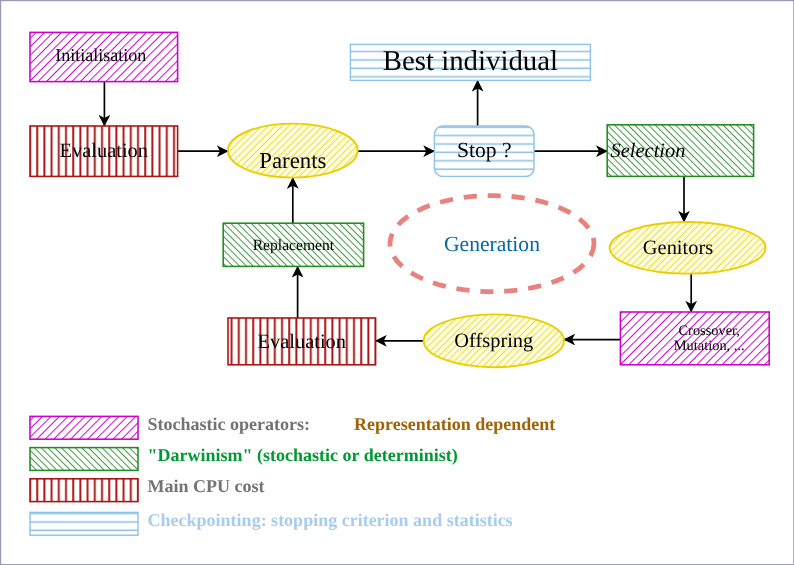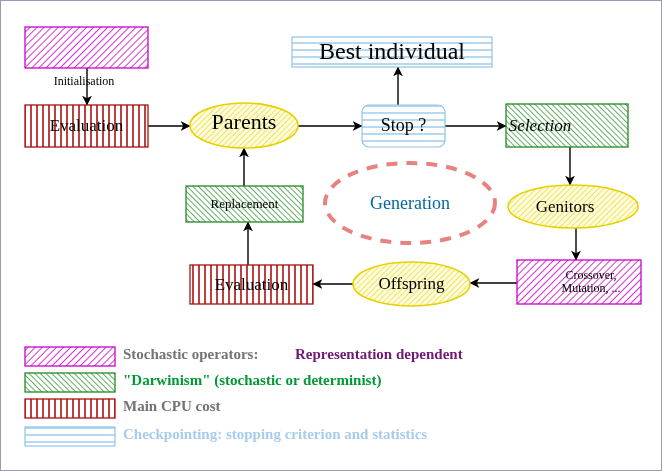--- a/index.html
+++ b/index.html
@@ -111,34 +111,34 @@
     <g id="legend-swatches">
         <rect x="25" y="347" width="90" height="19" fill="url(#pat-magenta-diag)" stroke="#CC00CC" stroke-width="1.3"></rect>
         <rect x="25" y="373" width="90" height="19" fill="url(#pat-green-diag)" stroke="#228B22" stroke-width="1.3"></rect>
         <rect x="25" y="399" width="90" height="19" fill="url(#pat-red-vert)" stroke="#AA1111" stroke-width="1.3"></rect>
         <rect x="25" y="427" width="90" height="19" fill="url(#pat-blue-horiz)" stroke="#8FC3E8" stroke-width="1.2"></rect>
       </g>
     <rect x="0.5" y="0.5" width="661" height="470" fill="none" stroke="#9999BB" stroke-width="1"></rect>
   </svg>
 
   <div id="labels-layer">
-      <div class="node-label" style="left: 25px; top: 27px; width: 118px; height: 41px; font-size: 12px; margin-top: 34px;">Initialisation</div>
+      <div class="node-label" style="left: 25px; top: 27px; width: 118px; height: 41px; font-size: 15px;">Initialisation</div>
       <div class="node-label" style="left: 25px; top: 105px; width: 123px; height: 42px; font-size: 17px;">Evaluation</div>
-      <div class="node-label" style="left: 190px; top: 99px; width: 108px; height: 45px; font-size: 22px;">Parents</div>
+      <div class="node-label" style="left: 190px; top: 112px; width: 108px; height: 45px; font-size: 19px;">Parents</div>
       <div class="node-label" style="left: 292px; top: 37px; width: 200px; height: 30px; font-size: 24px;">Best individual</div>
       <div class="node-label" style="left: 362px; top: 105px; width: 83px; height: 40px; font-size: 18px;">Stop ?</div>
       <div class="node-label" style="left: 482px; top: 104px; width: 116px; height: 43px; font-size: 17px; font-style: italic;">Selection</div>
       <div class="node-label" style="left: 500px; top: 185px; width: 130px; height: 43px; font-size: 17px;">Genitors</div>
       <div class="node-label" style="left: 517px; top: 260px; width: 124px; height: 44px; font-size: 12px; padding-left: 12px;">Crossover,
 Mutation, ...</div>
       <div class="node-label" style="left: 353px; top: 262px; width: 117px; height: 44px; font-size: 17px;">Offspring</div>
       <div class="node-label" style="left: 190px; top: 265px; width: 123px; height: 39px; font-size: 17px;">Evaluation</div>
       <div class="node-label" style="left: 186px; top: 186px; width: 117px; height: 36px; font-size: 13px;">Replacement</div>
       <div class="node-label" style="left: 325px; top: 163px; width: 170px; height: 80px; font-size: 18px; color: #0369a1;">Generation</div>
     </div>
   <div id="legend-text-layer">
       <div class="legend-label" style="left: 123px; top: 346px; font-size: 15px; color: #737373;">Stochastic operators:</div>
-      <div class="legend-label" style="left: 295px; top: 346px; font-size: 15px; color: #701a75;">Representation dependent</div>
+      <div class="legend-label" style="left: 295px; top: 346px; font-size: 15px; color: #a16207;">Representation dependent</div>
       <div class="legend-label" style="left: 123px; top: 372px; font-size: 15px; color: rgb(0, 153, 51);">"Darwinism" (stochastic or determinist)</div>
       <div class="legend-label" style="left: 123px; top: 398px; font-size: 15px; color: #737373;">Main CPU cost</div>
       <div class="legend-label" style="left: 123px; top: 426px; font-size: 15px; color: rgb(168, 204, 238);">Checkpointing: stopping criterion and statistics</div>
     </div>
 </div>
 
 </body></html>

